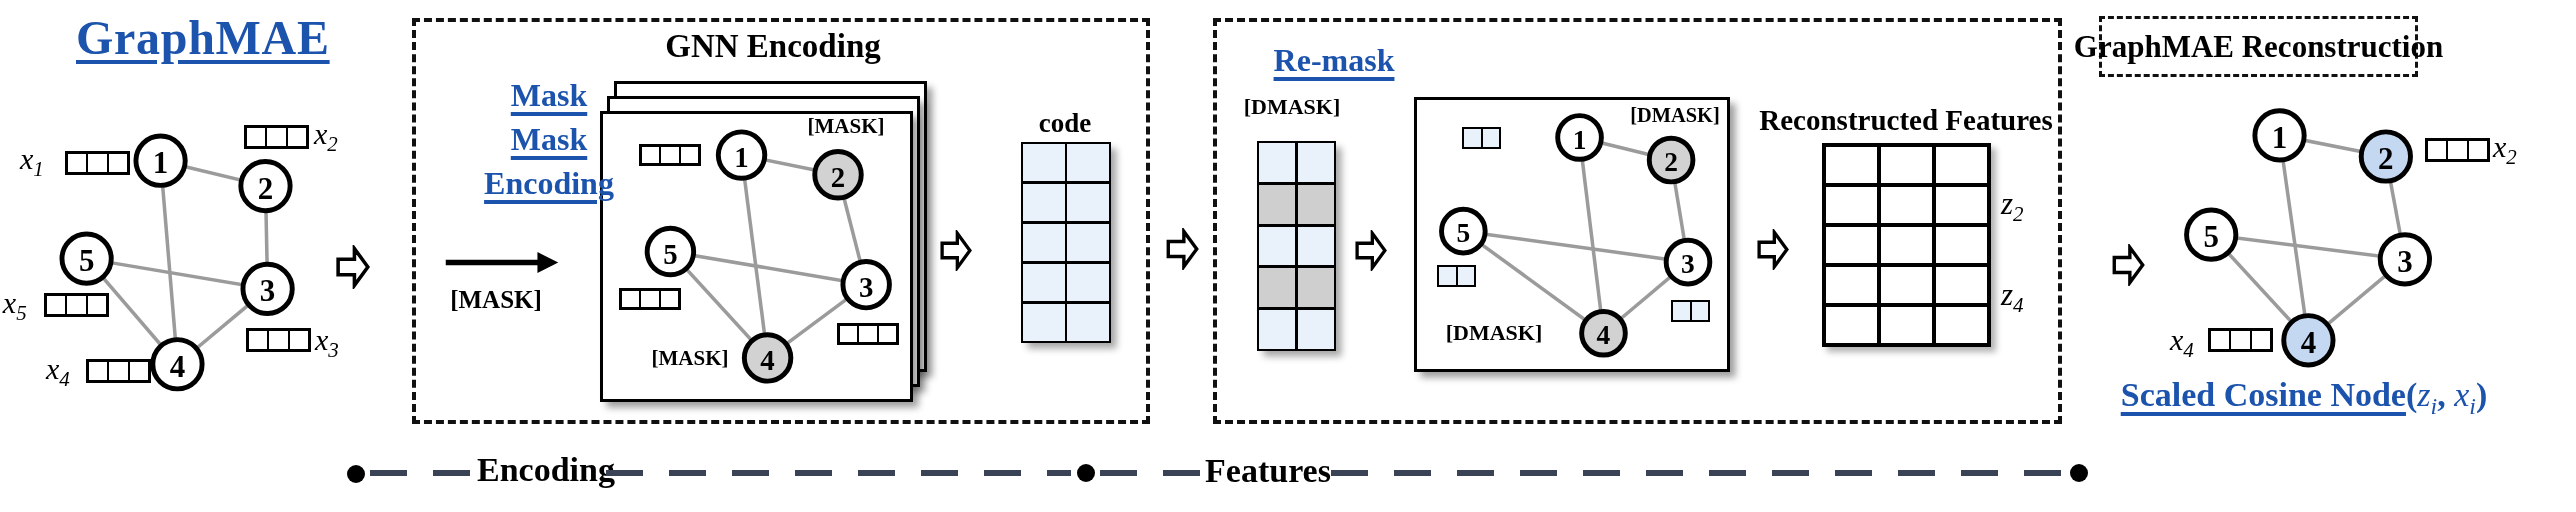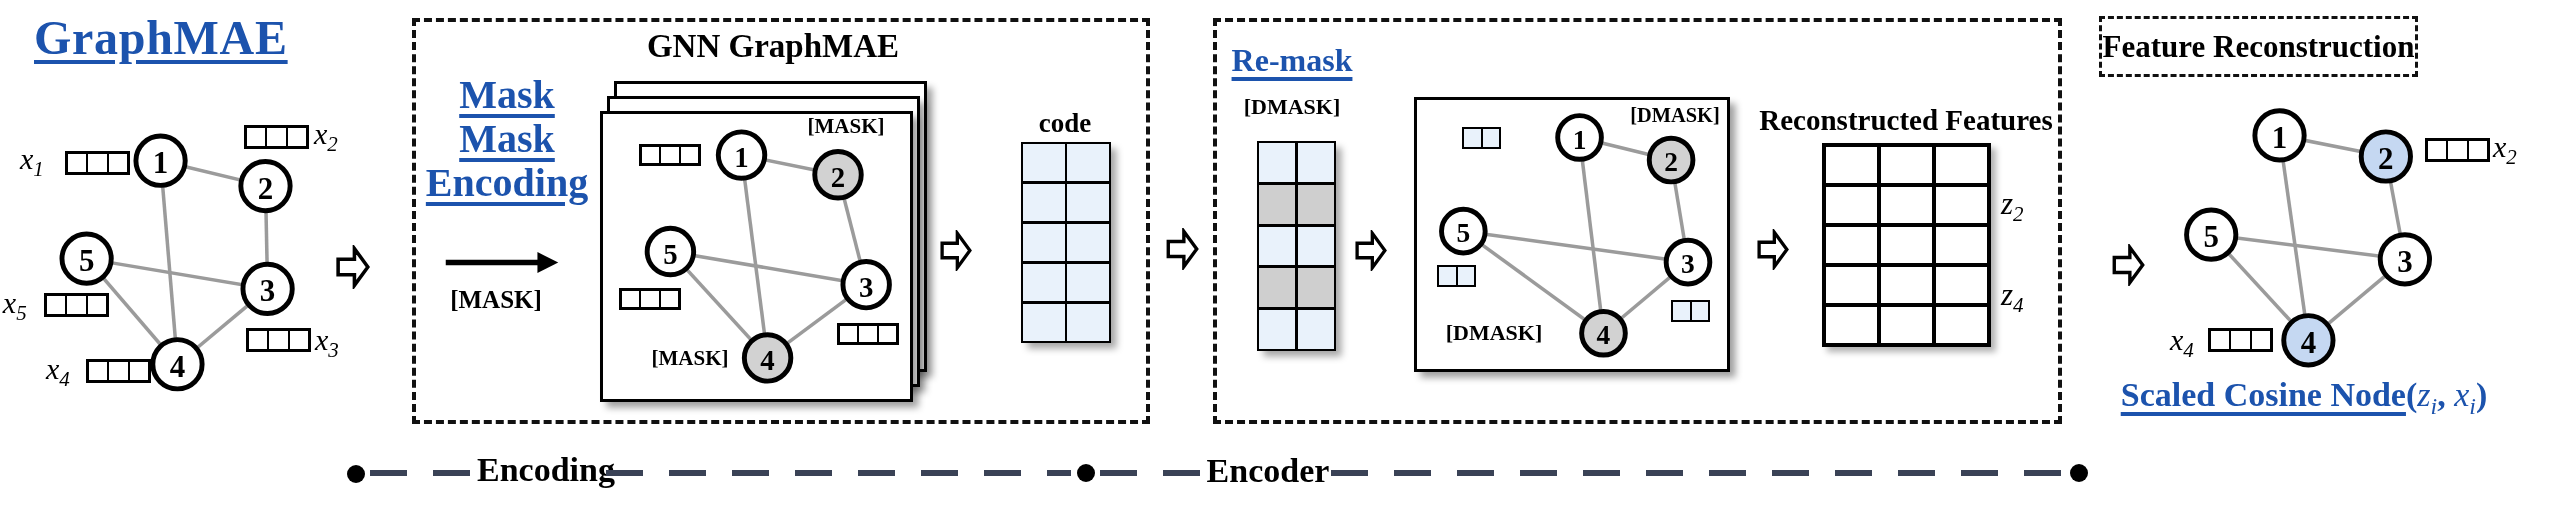--- a/index.html
+++ b/index.html
@@ -3,21 +3,21 @@
 <meta charset="utf-8">
 <style>
   html,body{margin:0;padding:0;background:#fff;}
   #canvas{position:relative;width:2576px;height:513px;background:#fff;overflow:hidden;
           font-family:"Liberation Serif",serif;color:#000;}
   .abs{position:absolute;}
   .ctr{transform:translateX(-50%);text-align:center;white-space:nowrap;}
 
   
   .blue-u{color:#1c53ad;font-weight:bold;text-decoration:underline;
-          text-decoration-thickness:4.2px;text-underline-offset:6.3px;}
+          text-decoration-thickness:4.2px;text-underline-offset:6.3px;margin-left:42px;}
   .gm-title{font-size:48px;letter-spacing:0.7px;}
   .h-black{font-weight:bold;white-space:nowrap;}
 
   
   .dashbox{border:4.2px dashed #111;box-sizing:border-box;background:transparent;}
   .frbox{border:3.5px dashed #111;box-sizing:border-box;display:flex;align-items:center;justify-content:center;}
 
   
   .page{background:#fff;border:3.5px solid #000;box-sizing:border-box;
         box-shadow:6.3px 6.3px 7px rgba(0,0,0,.38);}
@@ -36,21 +36,21 @@
   .grid{display:grid;gap:2.8px;background:#000;border:2.8px solid #000;box-sizing:border-box;
         box-shadow:6.3px 6.3px 7px rgba(0,0,0,.35);}
   .grid.thick{gap:4.2px;border-width:4.2px;box-shadow:5px 5px 6.3px rgba(0,0,0,.3);}
   .gc.b{background:#e9f2fb;} .gc.g{background:#cfcfcf;} .gc.w{background:#fff;}
 
   
   .vl{font-size:30px;font-style:italic;white-space:nowrap;}
   .vl sub,.zl sub{font-size:21px;font-style:italic;}
   .zl{font-size:31px;font-style:italic;}
 
-  .mnf{font-size:40px;line-height:44px;}
+  .mnf{font-size:32px;line-height:44px;}
   .masklab{font-weight:bold;white-space:nowrap;}
 
   
   .loss{font-size:34px;color:#1c53ad;white-space:nowrap;}
   .loss .lname{font-weight:bold;text-decoration:underline;text-decoration-thickness:4.2px;text-underline-offset:5.6px;}
   .loss .largs{font-weight:bold;}
   .loss .largs i{font-weight:normal;}
   .loss .largs sub{font-weight:normal;font-style:italic;font-size:24px;}
 
   
@@ -140,21 +140,21 @@
   <svg class="abs z3" style="left:442px;top:250px" width="120" height="25" viewBox="0 0 170 36">
     <line x1="4" y1="18" x2="138" y2="18" stroke="#000" stroke-width="8"></line>
     <polygon points="136,3 166,18 136,33" fill="#000"></polygon>
   </svg>
   <div class="abs z3 ctr masklab" style="left:496px;top:286px;font-size:25px">[MASK]</div>
 
   <div class="abs z1 page" style="left:614px;top:81px;width:313px;height:291px"></div>
   <div class="abs z1 page" style="left:607px;top:96px;width:313px;height:291px"></div>
   <div class="abs z2 page" style="left:600px;top:111px;width:313px;height:291px"></div>
 
-  <div class="abs z3 ctr h-black" style="left:773px;top:28px;font-size:33px">GNN GraphMAE</div>
+  <div class="abs z3 ctr h-black" style="left:773px;top:28px;font-size:33px">GNN Encoding</div>
 
   <div class="abs z6 ctr masklab" style="left:846px;top:114px;font-size:21px">[MASK]</div>
   <div class="abs z6 ctr masklab" style="left:690px;top:346px;font-size:21px">[MASK]</div>
 
   <div class="abs z6 vec v3s" style="left:639px;top:144px">
       <span class="cell"></span>
       <span class="cell"></span>
       <span class="cell"></span>
     </div>
   <div class="abs z6 vec v3s" style="left:619px;top:288px">
@@ -232,21 +232,21 @@
       <div class="gc w"></div>
       <div class="gc w"></div>
       <div class="gc w"></div>
       <div class="gc w"></div>
       <div class="gc w"></div>
     </div>
   <div class="abs z3 zl" style="left:2001px;top:186px"><i>z</i><sub>2</sub></div>
   <div class="abs z3 zl" style="left:2001px;top:277px"><i>z</i><sub>4</sub></div>
 
   <div class="abs z3 frbox" style="left:2099px;top:16px;width:319px;height:61px">
-    <span class="h-black" style="font-size:31px">Feature Reconstruction</span>
+    <span class="h-black" style="font-size:31px">GraphMAE Reconstruction</span>
   </div>
 
   <div class="abs z3 vec v3" style="left:2425px;top:138px">
       <span class="cell"></span>
       <span class="cell"></span>
       <span class="cell"></span>
     </div>
   <div class="abs z3 vl" style="left:2493px;top:130px"><i>x</i><sub>2</sub></div>
 
   <div class="abs z3 vl" style="left:2170px;top:323px"><i>x</i><sub>4</sub></div>
@@ -259,21 +259,21 @@
   <div class="abs z3 ctr loss" style="left:2304px;top:376px">
     <span class="lname">Scaled Cosine Node</span><span class="largs"><span>(</span><i>z</i><sub>i</sub><span>, </span><i>x</i><sub>i</sub><span>)</span></span>
   </div>
 
   <div class="abs z3 dot" style="left:347px;top:465px"></div>
   <div class="abs z3 dashline" style="left:370px;top:470px;width:117px"></div>
   <div class="abs z3 ctr flabel" style="left:546px;top:451px">Encoding</div>
   <div class="abs z3 dashline" style="left:606px;top:470px;width:465px"></div>
   <div class="abs z3 dot" style="left:1077px;top:464px"></div>
   <div class="abs z3 dashline" style="left:1100px;top:470px;width:106px"></div>
-  <div class="abs z3 ctr flabel" style="left:1268px;top:452px">Encoder</div>
+  <div class="abs z3 ctr flabel" style="left:1268px;top:452px">Features</div>
   <div class="abs z3 dashline" style="left:1331px;top:470px;width:732px"></div>
   <div class="abs z3 dot" style="left:2070px;top:464px"></div>
 
   <svg id="graph-layer" width="2576" height="513" viewBox="0 0 3658 728">
       <g>
         <line x1="228" y1="228" x2="377" y2="264" class="edge"></line>
         <line x1="228" y1="228" x2="252" y2="517" class="edge"></line>
         <line x1="377" y1="264" x2="380" y2="410" class="edge"></line>
         <line x1="123" y1="367" x2="380" y2="410" class="edge"></line>
         <line x1="123" y1="367" x2="252" y2="517" class="edge"></line>

